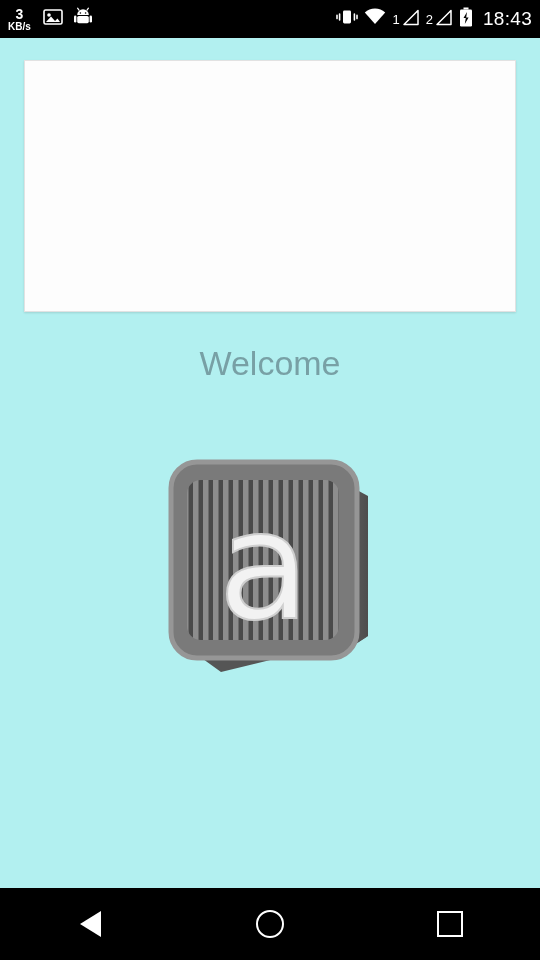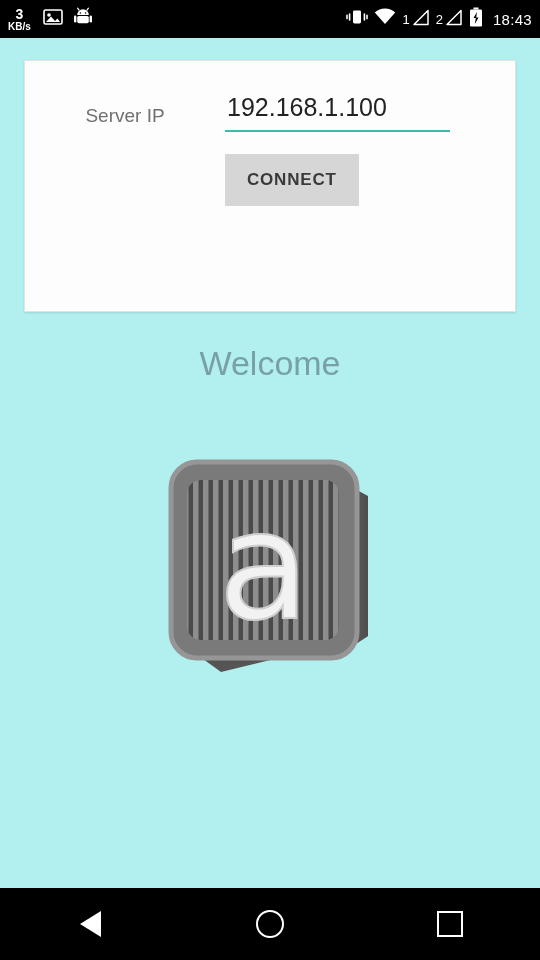--- a/index.html
+++ b/index.html
@@ -46,21 +46,21 @@
     font-size: 10px;
     font-weight: bold;
     margin-top: 1px;
   }
   .statusbar-right {
     display: flex;
     align-items: center;
     gap: 6px;
   }
   .clock {
-    font-size: 15px;
+    font-size: 19px;
     margin-left: 4px;
     letter-spacing: 0.3px;
   }
   .simgroup {
     display: flex;
     align-items: center;
     gap: 1px;
   }
   .simnum {
     font-size: 13px;
@@ -252,30 +252,22 @@
           <rect x="1" y="2.5" width="12" height="17" rx="1.2" fill="#fff"></rect>
           <path d="M8 5 L4.5 11 L6.8 11 L5.8 17 L9.6 10.4 L7.2 10.4 Z" fill="#000"></path>
         </svg>
     </span>
     <span class="clock">18:43</span>
   </div>
 </div>
 
 <div class="card">
 
-  <div class="field-row">
-    <div class="field-label">Server IP</div>
-    <input class="field-input focused" type="text" value="192.168.1.100" style="">
-  </div>
-
-
-  <div class="btn-row">
-    <div class="btn-spacer"></div>
-    <button class="connect-btn">CONNECT</button>
-  </div>
+
+
 
 </div>
 
 <div class="welcome">Welcome</div>
 
 <div class="logo-wrap">
   <div class="logo">
     <svg width="215" height="240" viewBox="0 0 215 240">
       <defs>
         <linearGradient id="sideGrad" x1="0" y1="0" x2="1" y2="0">

